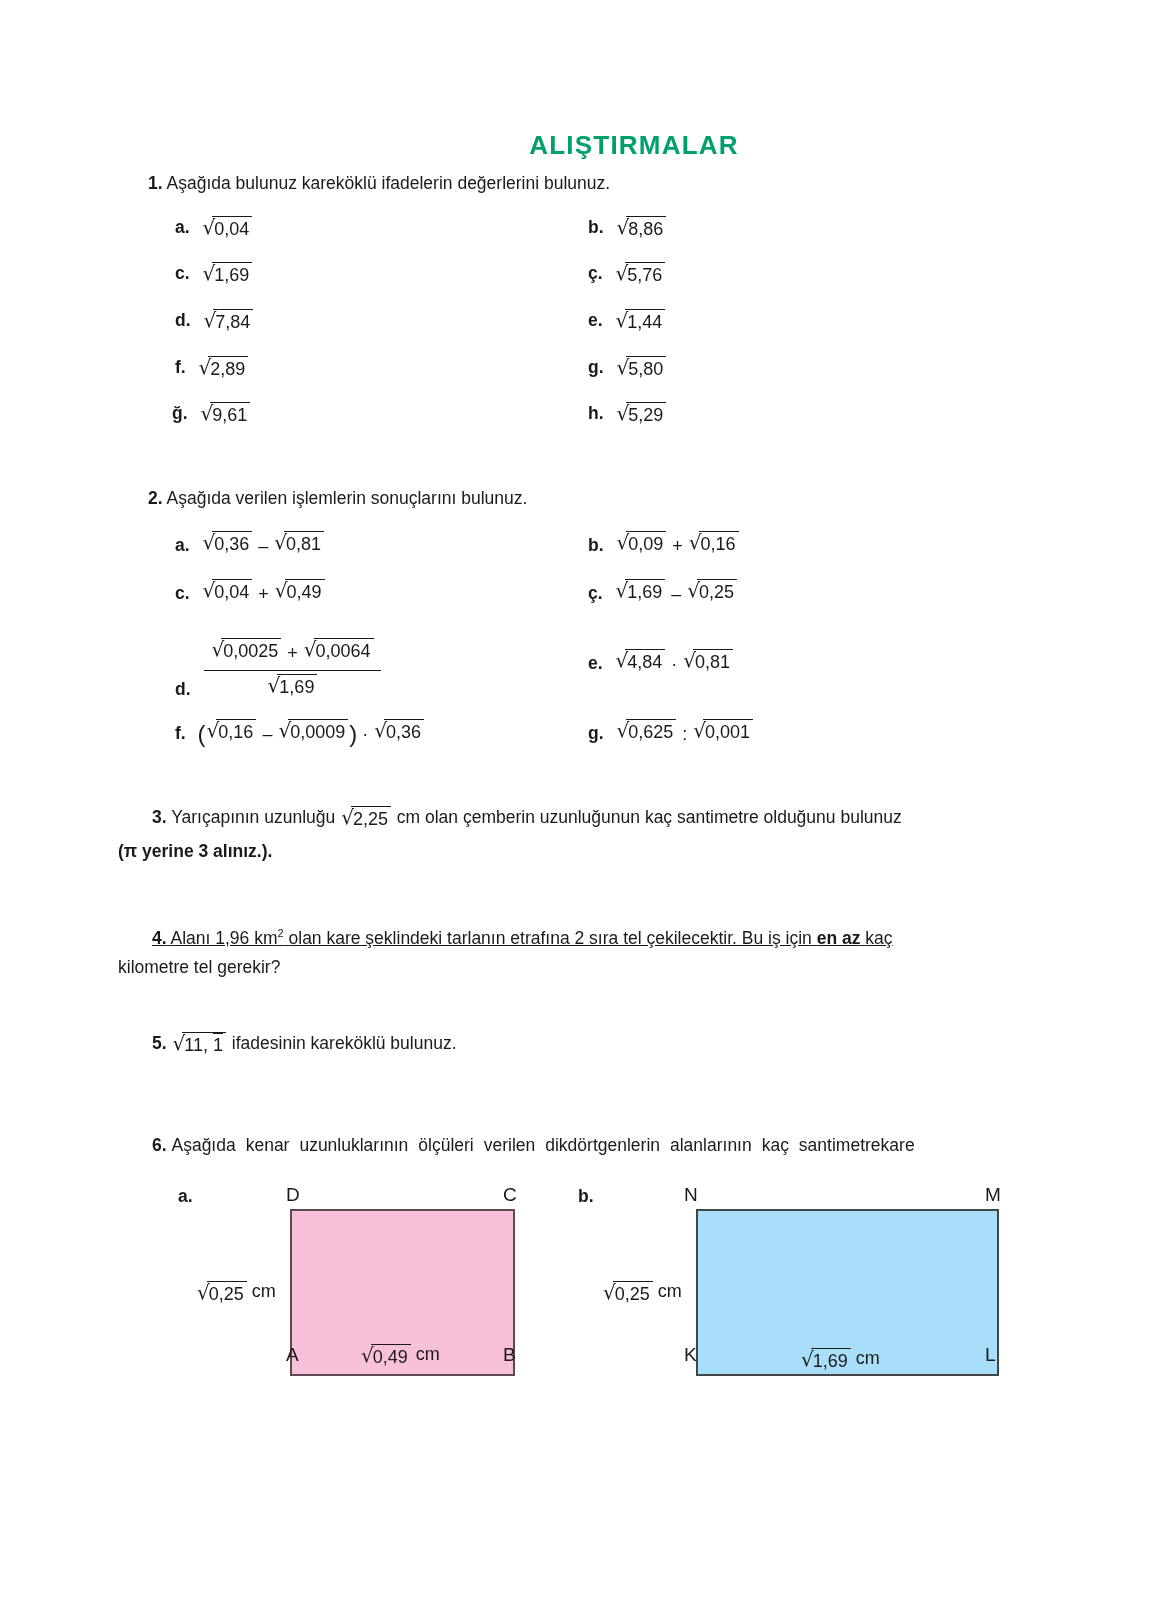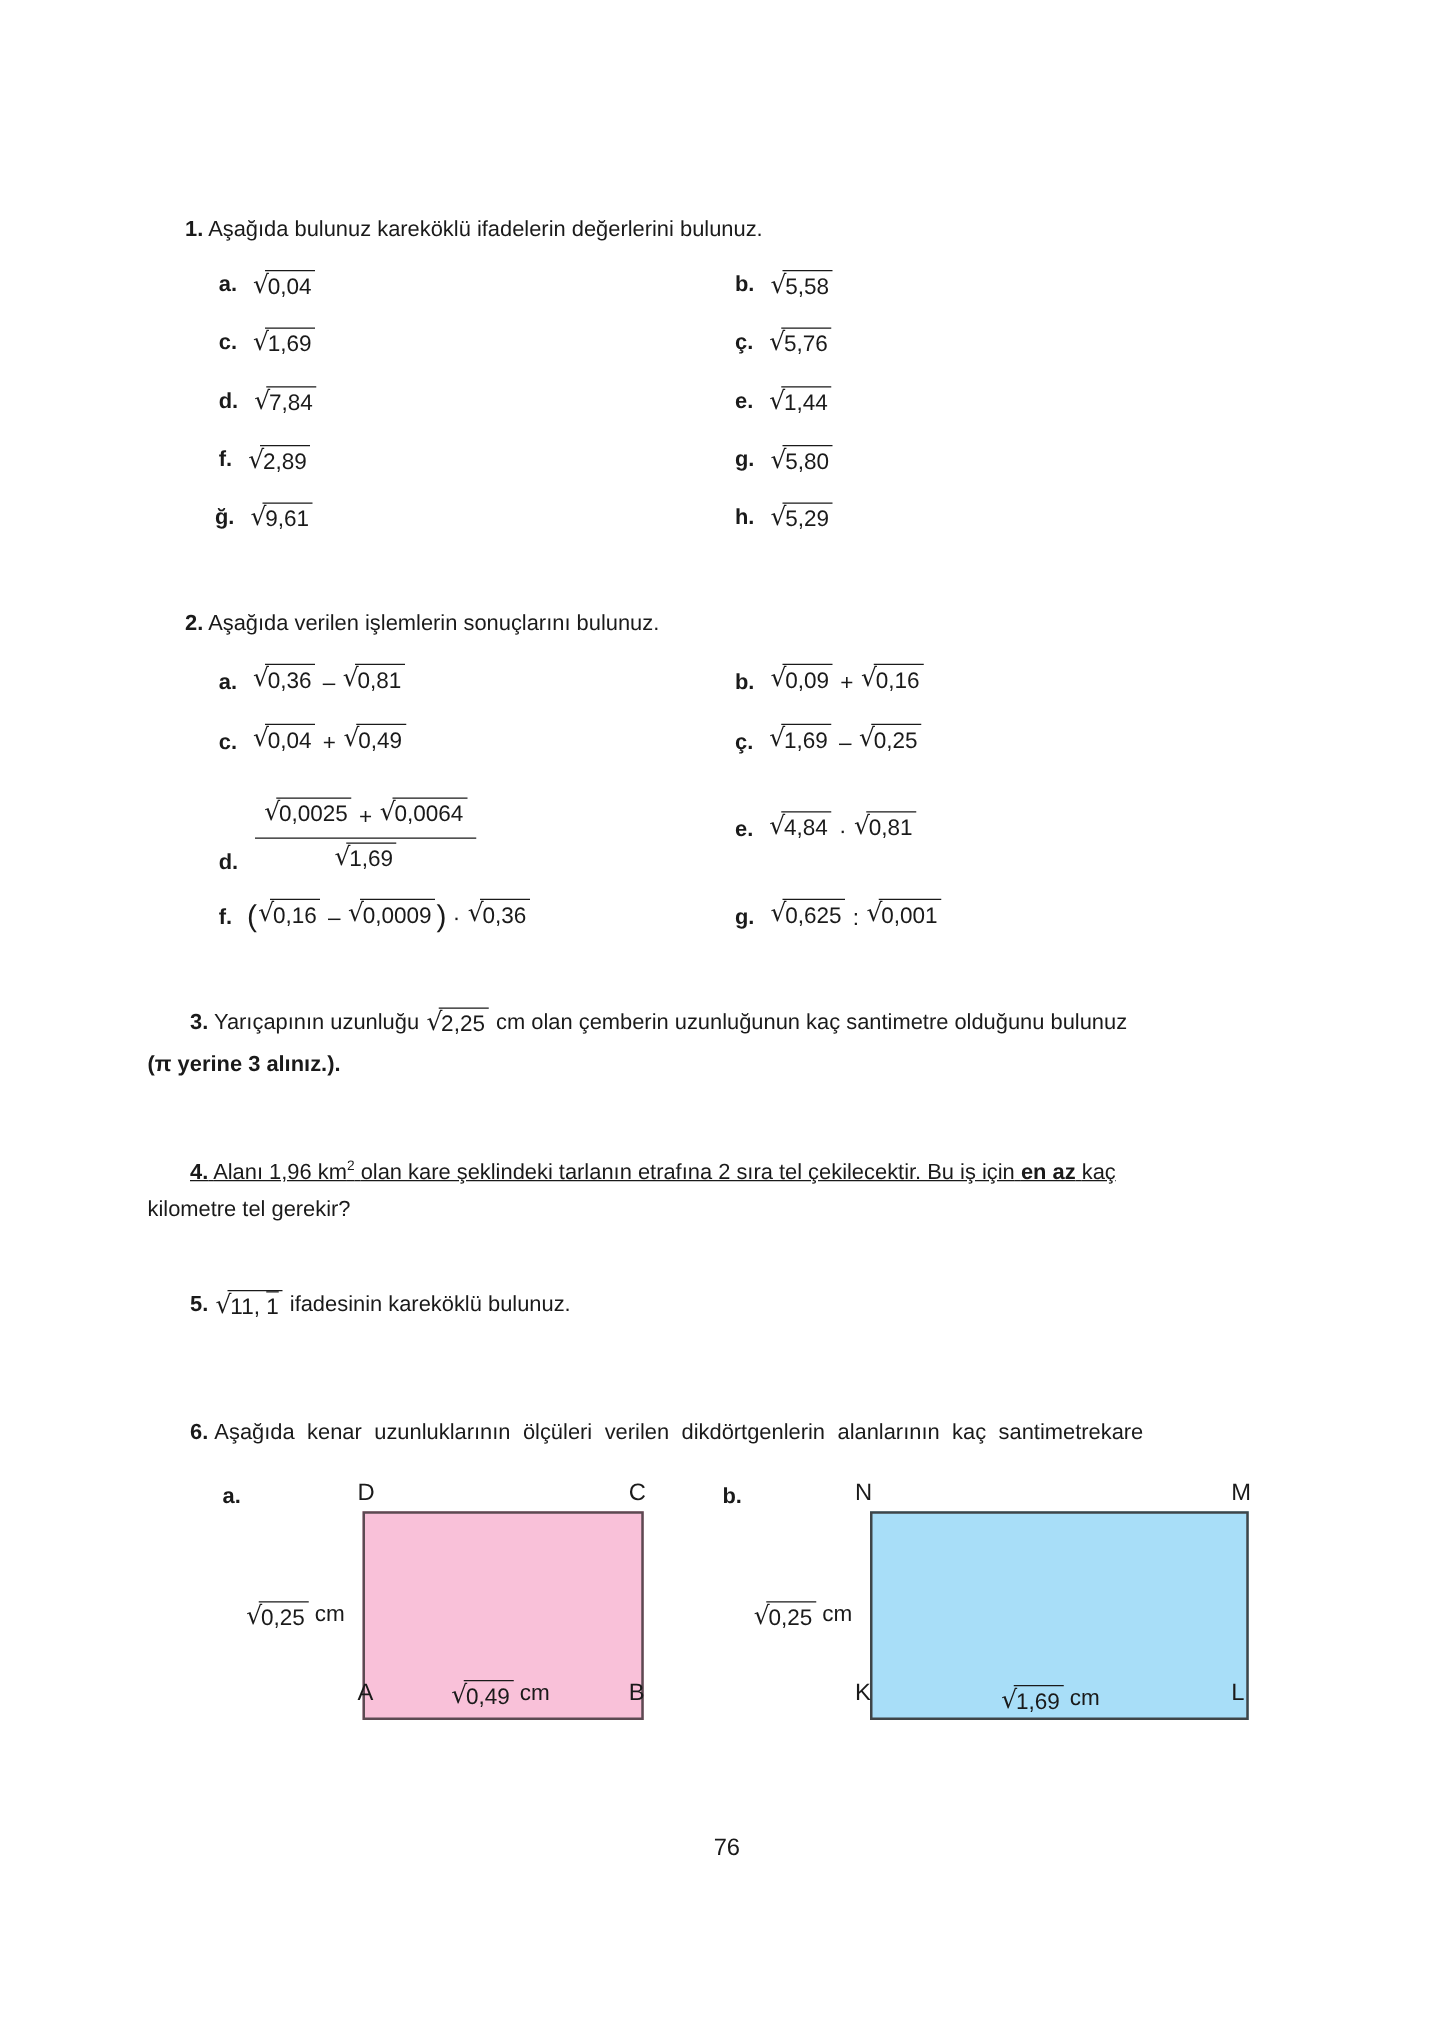--- a/index.html
+++ b/index.html
@@ -133,20 +133,21 @@
     font-size: 19px;
   }
   .sup { font-size: 11px; vertical-align: super; }
   .bold { font-weight: bold; }
 </style>
 </head>
 <body>
 
 <div class="page">
 
+  <div class="title">ALIŞTIRMALAR</div>
 
   <div class="qline" style="top:168px; left:148px;">
     <span class="qnum">1.</span>
     <span>Aşağıda bulunuz kareköklü ifadelerin değerlerini bulunuz.</span>
   </div>
 
   <div class="qline" style="top:212px; left:175px;">
     <span class="itemlabel">a.</span>
     <span class="math">
       <span class="rad">
@@ -154,21 +155,21 @@
           <span class="body">0,04</span>
         </span>
     </span>
   </div>
 
   <div class="qline" style="top:212px; left:588px;">
     <span class="itemlabel">b.</span>
     <span class="math">
       <span class="rad">
           <span class="sign">√</span>
-          <span class="body">5,58</span>
+          <span class="body">8,86</span>
         </span>
     </span>
   </div>
 
   <div class="qline" style="top:258px; left:175px;">
     <span class="itemlabel">c.</span>
     <span class="math">
       <span class="rad">
           <span class="sign">√</span>
           <span class="body">1,69</span>
@@ -485,15 +486,14 @@
       <span class="math">
         <span class="rad">
             <span class="sign">√</span>
             <span class="body">1,69</span>
           </span>
         <span style="padding-left:4px;">cm</span>
       </span>
     </span>
   </div>
 
-  <div class="pagenum">76</div>
 
 </div>
 
 </body></html>

